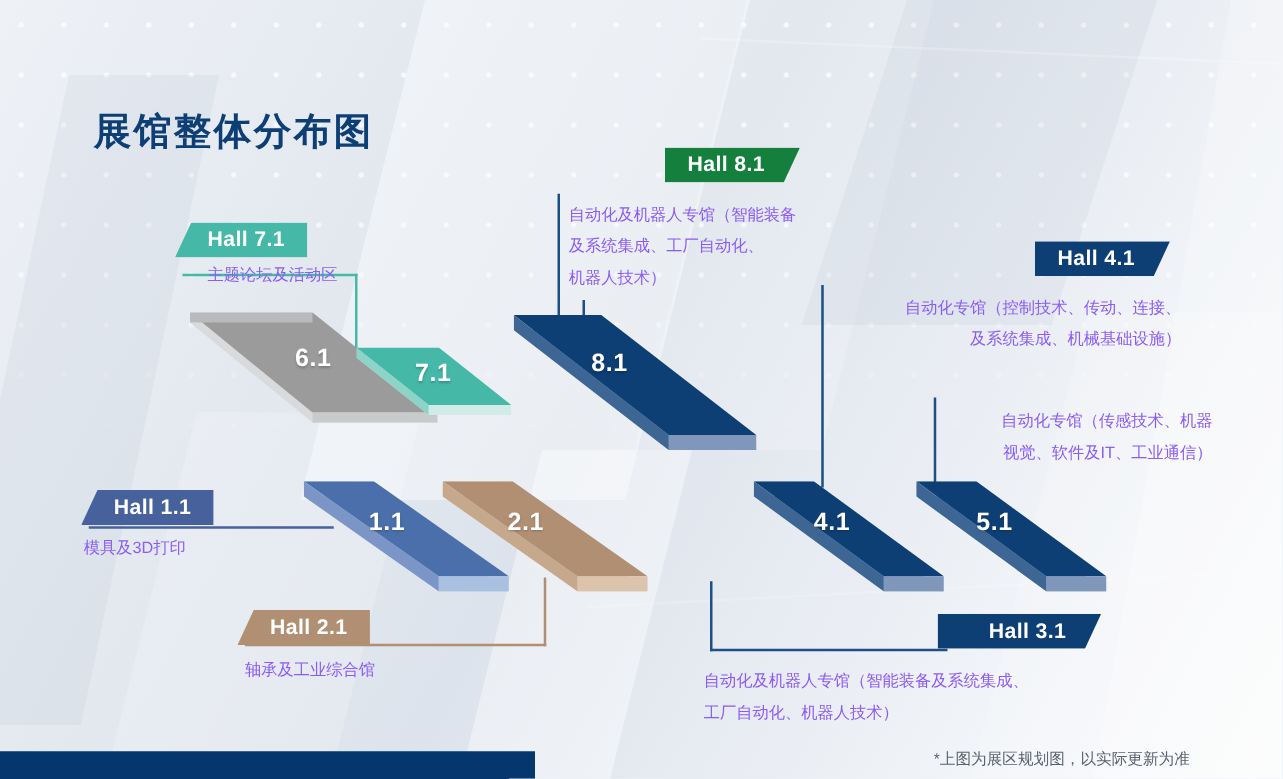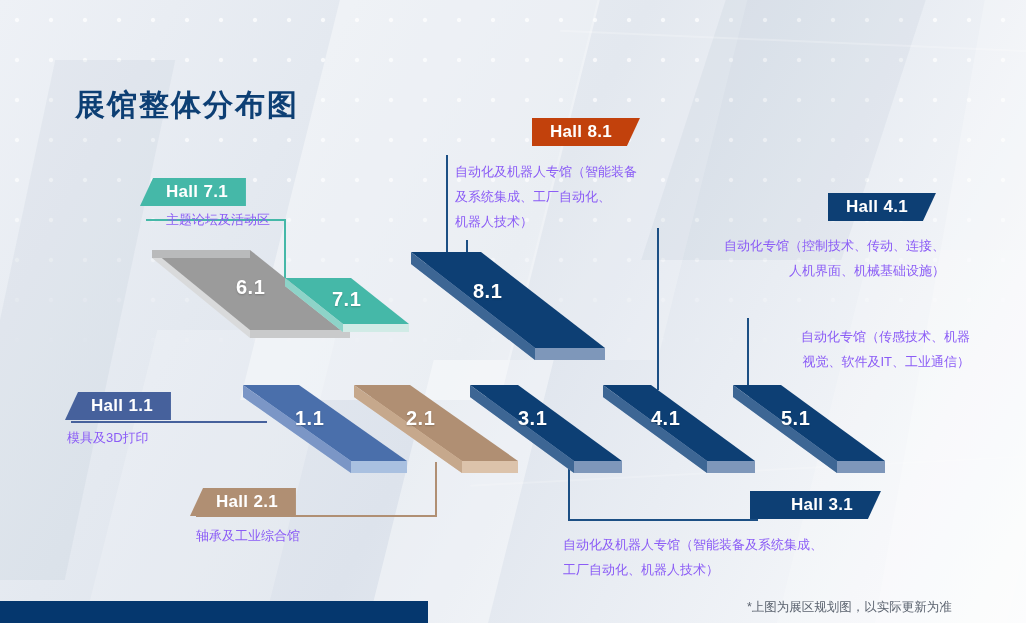--- a/index.html
+++ b/index.html
@@ -170,29 +170,20 @@
   <div class="block" style="left:354px;top:385px;width:166px;height:96px;">
     <svg width="166" height="96" viewBox="0 0 166 96">
       <polygon points="0,12 56,12 164,88 108,88" fill="#dcc3ab"></polygon>
       <polygon points="0,0 56,0 164,76 108,76" fill="#b08f73"></polygon>
       <polygon points="0,0 0,12 108,88 108,76" fill="#c6a88c"></polygon>
       <polygon points="108,76 108,88 164,88 164,76" fill="#dcc3ab"></polygon>
     </svg>
     <div class="num" style="left:52px;top:22px;">2.1</div>
   </div>
 
-  <div class="block" style="left:470px;top:385px;width:154px;height:96px;">
-    <svg width="154" height="96" viewBox="0 0 154 96">
-      <polygon points="0,12 48,12 152,88 104,88" fill="#8ba3c3"></polygon>
-      <polygon points="0,0 48,0 152,76 104,76" fill="#0d3f74"></polygon>
-      <polygon points="0,0 0,12 104,88 104,76" fill="#3d6694"></polygon>
-      <polygon points="104,76 104,88 152,88 152,76" fill="#7e97ba"></polygon>
-    </svg>
-    <div class="num" style="left:48px;top:22px;">3.1</div>
-  </div>
 
   <div class="block" style="left:603px;top:385px;width:154px;height:96px;">
     <svg width="154" height="96" viewBox="0 0 154 96">
       <polygon points="0,12 48,12 152,88 104,88" fill="#8ba3c3"></polygon>
       <polygon points="0,0 48,0 152,76 104,76" fill="#0d3f74"></polygon>
       <polygon points="0,0 0,12 104,88 104,76" fill="#3d6694"></polygon>
       <polygon points="104,76 104,88 152,88 152,76" fill="#7e97ba"></polygon>
     </svg>
     <div class="num" style="left:48px;top:22px;">4.1</div>
   </div>
@@ -203,28 +194,28 @@
       <polygon points="0,0 48,0 152,76 104,76" fill="#0d3f74"></polygon>
       <polygon points="0,0 0,12 104,88 104,76" fill="#3d6694"></polygon>
       <polygon points="104,76 104,88 152,88 152,76" fill="#7e97ba"></polygon>
     </svg>
     <div class="num" style="left:48px;top:22px;">5.1</div>
   </div>
 
   <div class="tag sk-left" style="left:140px;top:178px;background:#45b8a8;">Hall 7.1</div>
   <div class="desc" style="left:133px;top:207px;margin-left:33px;">主题论坛及活动区</div>
 
-  <div class="tag sk-right" style="left:532px;top:118px;background:#c2410c;">Hall 8.1</div>
+  <div class="tag sk-right" style="left:532px;top:118px;background:#15803d;">Hall 8.1</div>
   <div class="desc" style="left:455px;top:159px;">自动化及机器人专馆（智能装备
 及系统集成、工厂自动化、
 机器人技术）</div>
 
   <div class="tag sk-right" style="left:828px;top:193px;background:#0d3f74;">Hall 4.1</div>
   <div class="desc r" style="left:520px;top:233px;width:425px;">自动化专馆（控制技术、传动、连接、
-人机界面、机械基础设施）</div>
+及系统集成、机械基础设施）</div>
 
   <div class="desc r" style="left:600px;top:324px;width:370px;">自动化专馆（传感技术、机器
 视觉、软件及IT、工业通信）</div>
 
   <div class="tag sk-left" style="left:65px;top:392px;background:#46619c;">Hall 1.1</div>
   <div class="desc" style="left:67px;top:425px;">模具及3D打印</div>
 
   <div class="tag sk-left" style="left:190px;top:488px;background:#b08f73;">Hall 2.1</div>
   <div class="desc" style="left:196px;top:523px;">轴承及工业综合馆</div>
 

